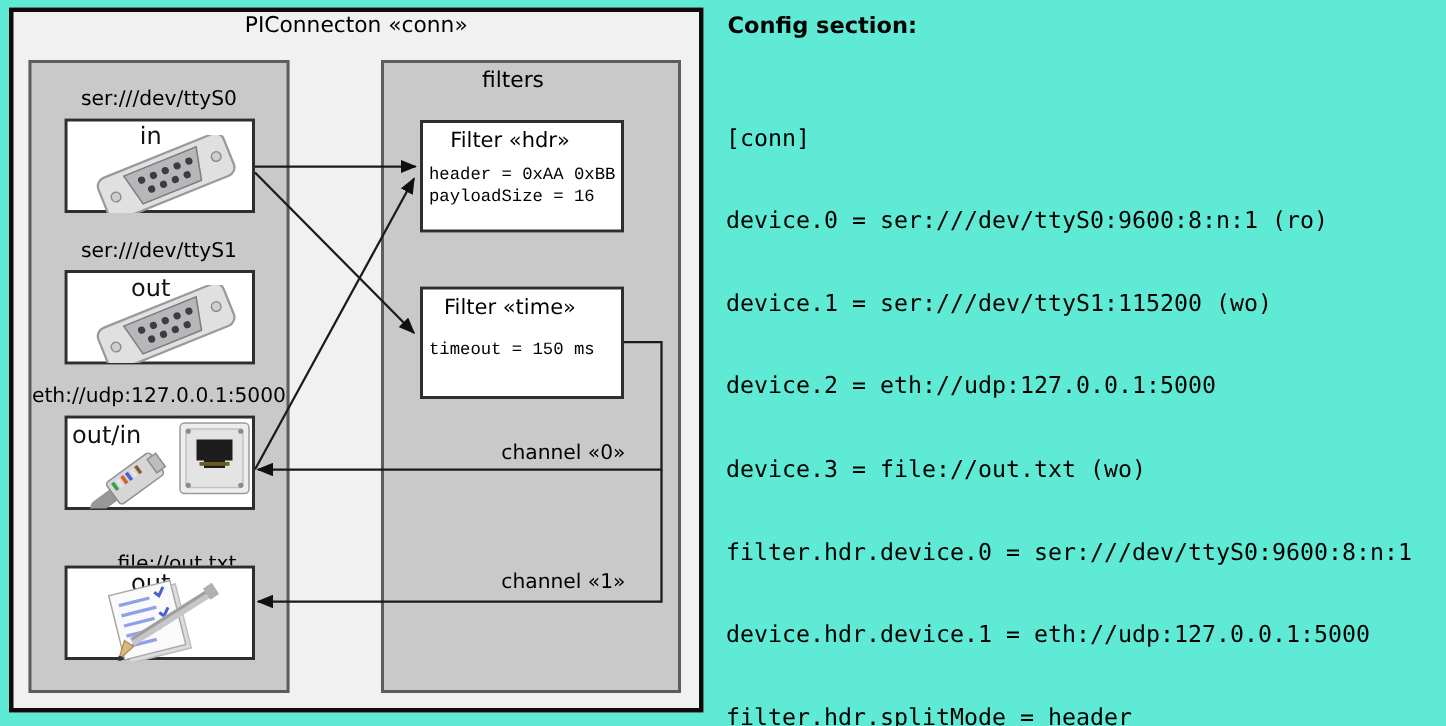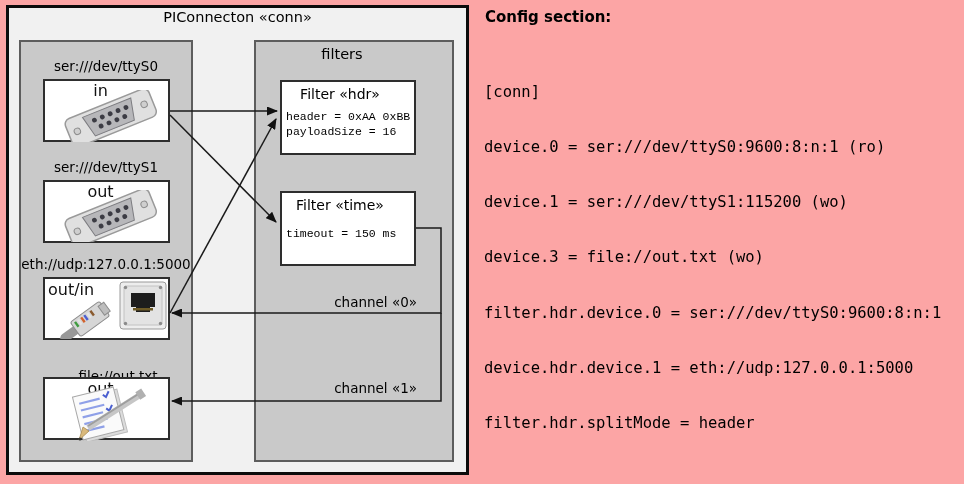--- a/index.html
+++ b/index.html
@@ -1,16 +1,16 @@
 <!DOCTYPE html>
 <html><head>
 <meta charset="utf-8">
 <style>
   html,body{margin:0;padding:0;background:#ffffff;}
-  .canvas{position:relative;width:964px;height:484px;background:#fca5a5;overflow:hidden;
+  .canvas{position:relative;width:964px;height:484px;background:#5eead4;overflow:hidden;
           font-family:"DejaVu Sans", sans-serif;color:#000;}
   .outer-box{position:absolute;left:6px;top:5px;width:457px;height:464px;
              border:3px solid #0c0c0c;background:#f1f1f1;}
   .outer-title{position:absolute;left:6px;top:9px;width:463px;text-align:center;
                font-size:14.5px;color:#000;}
   .panel{position:absolute;background:#c9c9c9;border:2px solid #5d5d5d;}
   .devices-panel{left:19px;top:40px;width:170px;height:418px;}
   .filters-panel{left:254px;top:40px;width:196px;height:418px;}
   .filters-title{position:absolute;left:254px;top:46px;width:176px;text-align:center;font-size:14.5px;}
   .dev-label{position:absolute;left:19px;width:174px;text-align:center;font-size:13.5px;}
@@ -167,20 +167,21 @@
       <path d="M441,313 L441,401 L172,401" marker-end="url(#arr)"></path>
     </g>
   </svg>
 
   <div>
     <div class="config-heading">Config section:</div>
     <div class="config-block">
       <div>[conn]</div>
       <div>device.0 = ser:///dev/ttyS0:9600:8:n:1 (ro)</div>
       <div>device.1 = ser:///dev/ttyS1:115200 (wo)</div>
+      <div>device.2 = eth://udp:127.0.0.1:5000</div>
       <div>device.3 = file://out.txt (wo)</div>
       <div>filter.hdr.device.0 = ser:///dev/ttyS0:9600:8:n:1</div>
       <div>device.hdr.device.1 = eth://udp:127.0.0.1:5000</div>
       <div>filter.hdr.splitMode = header</div>
       
       
       
       
       
       

